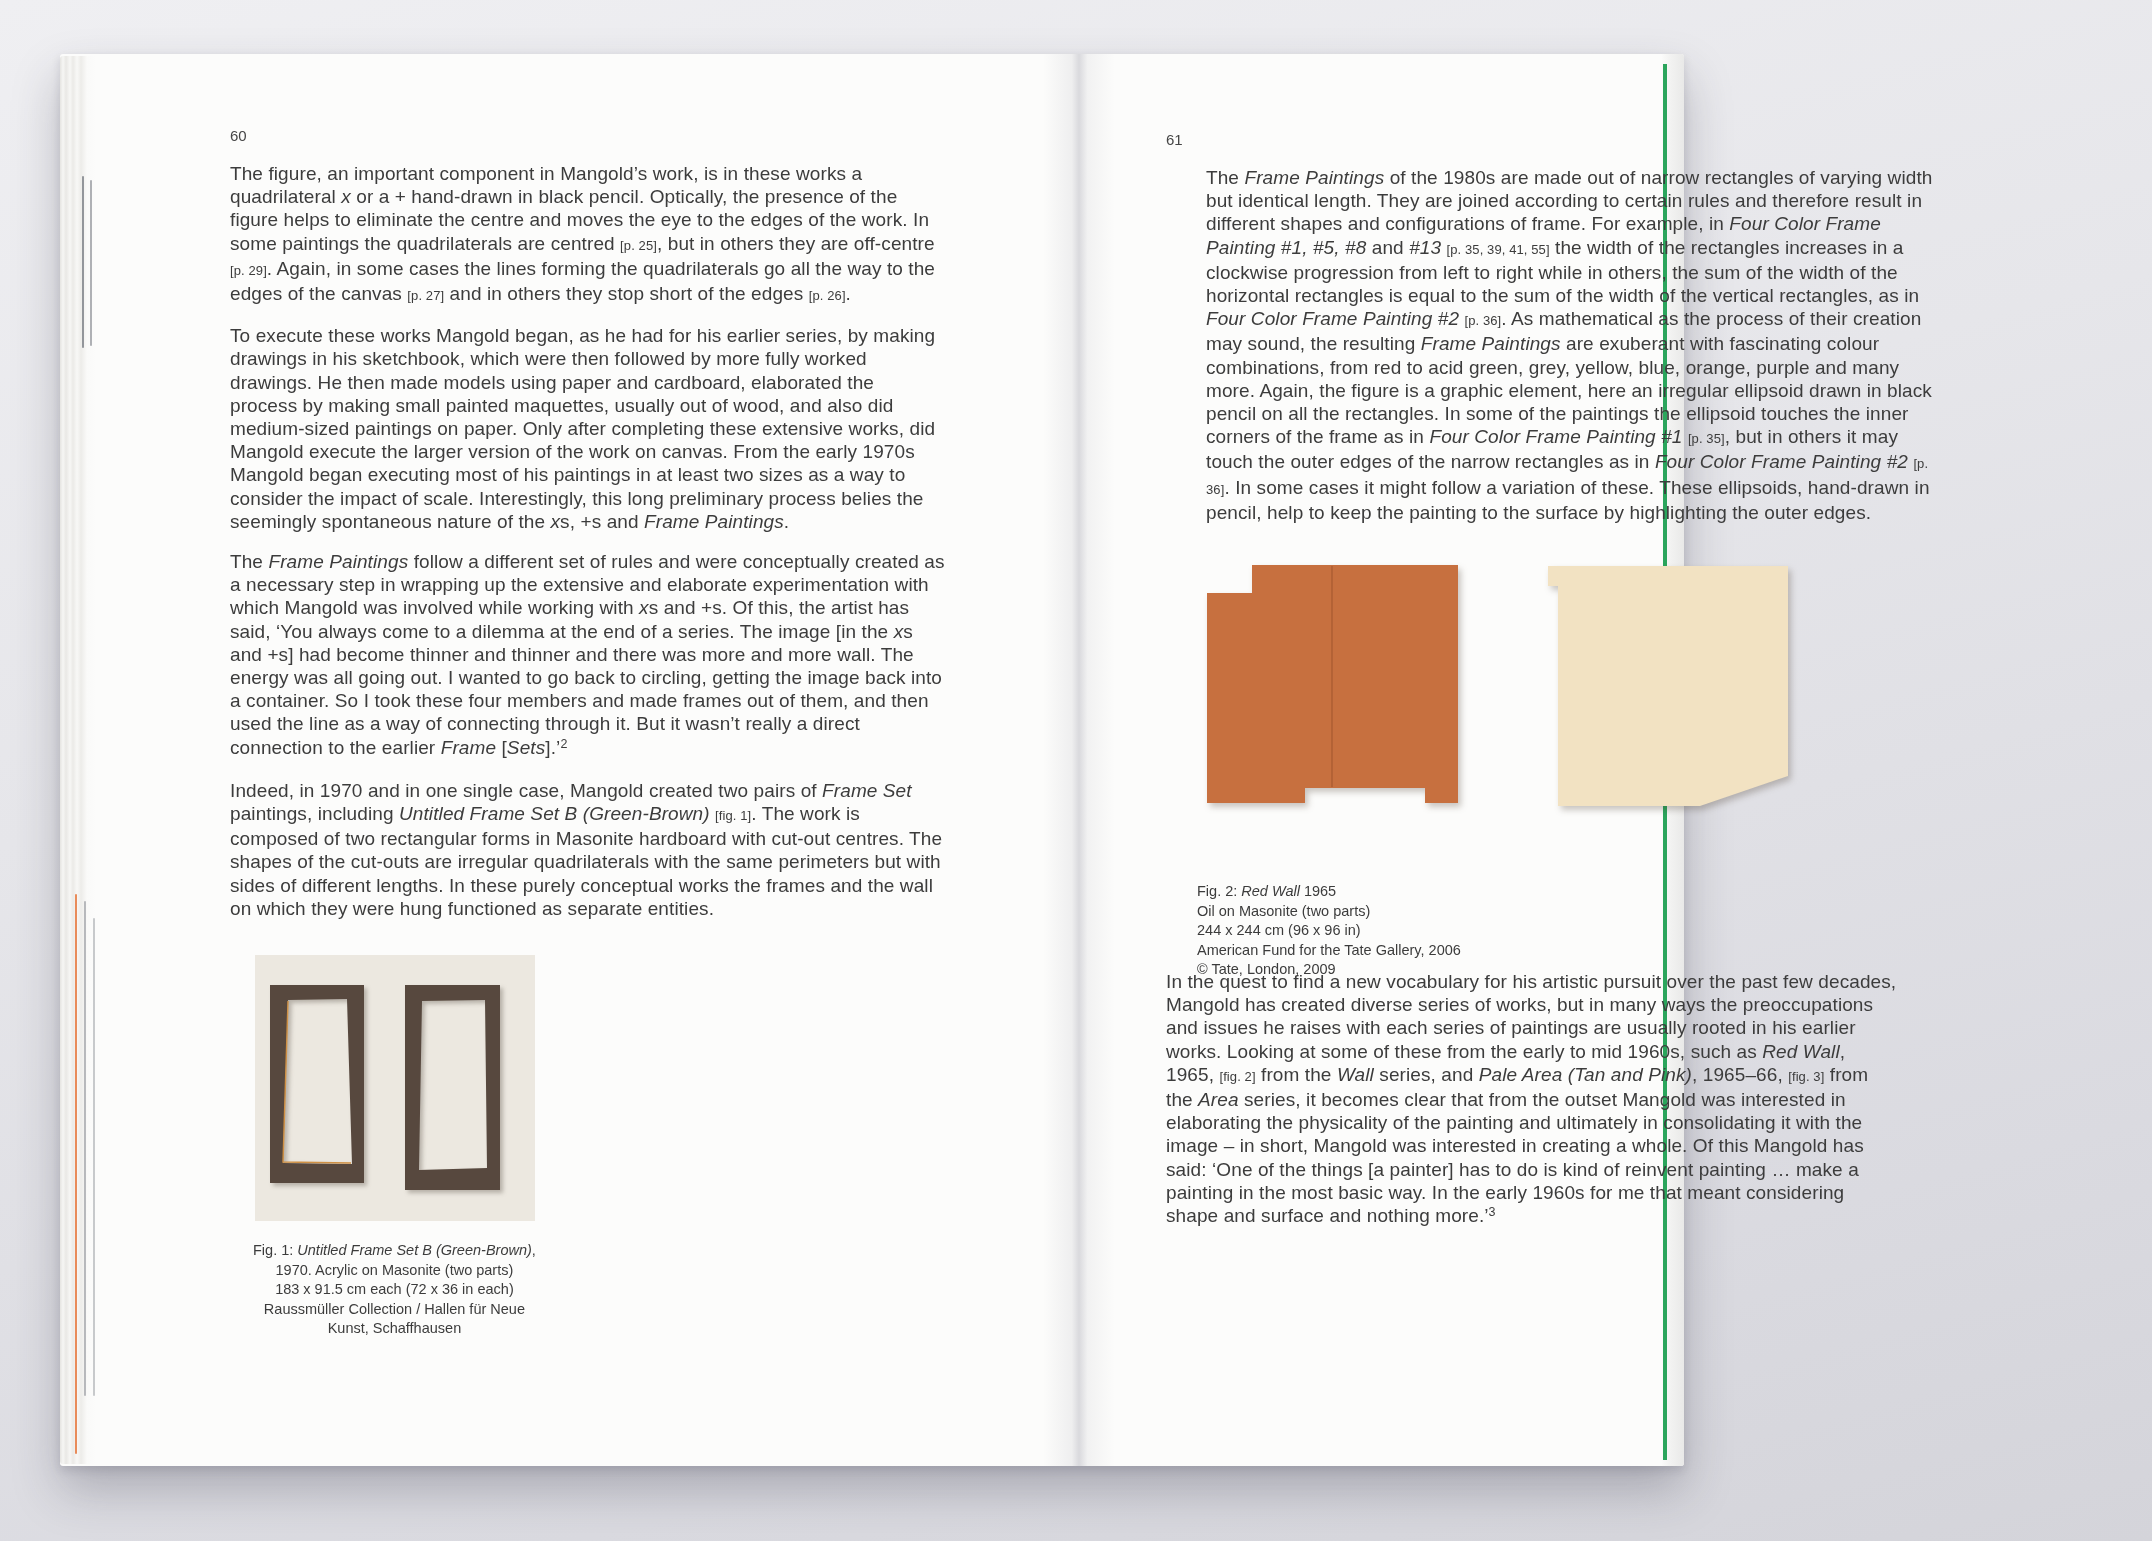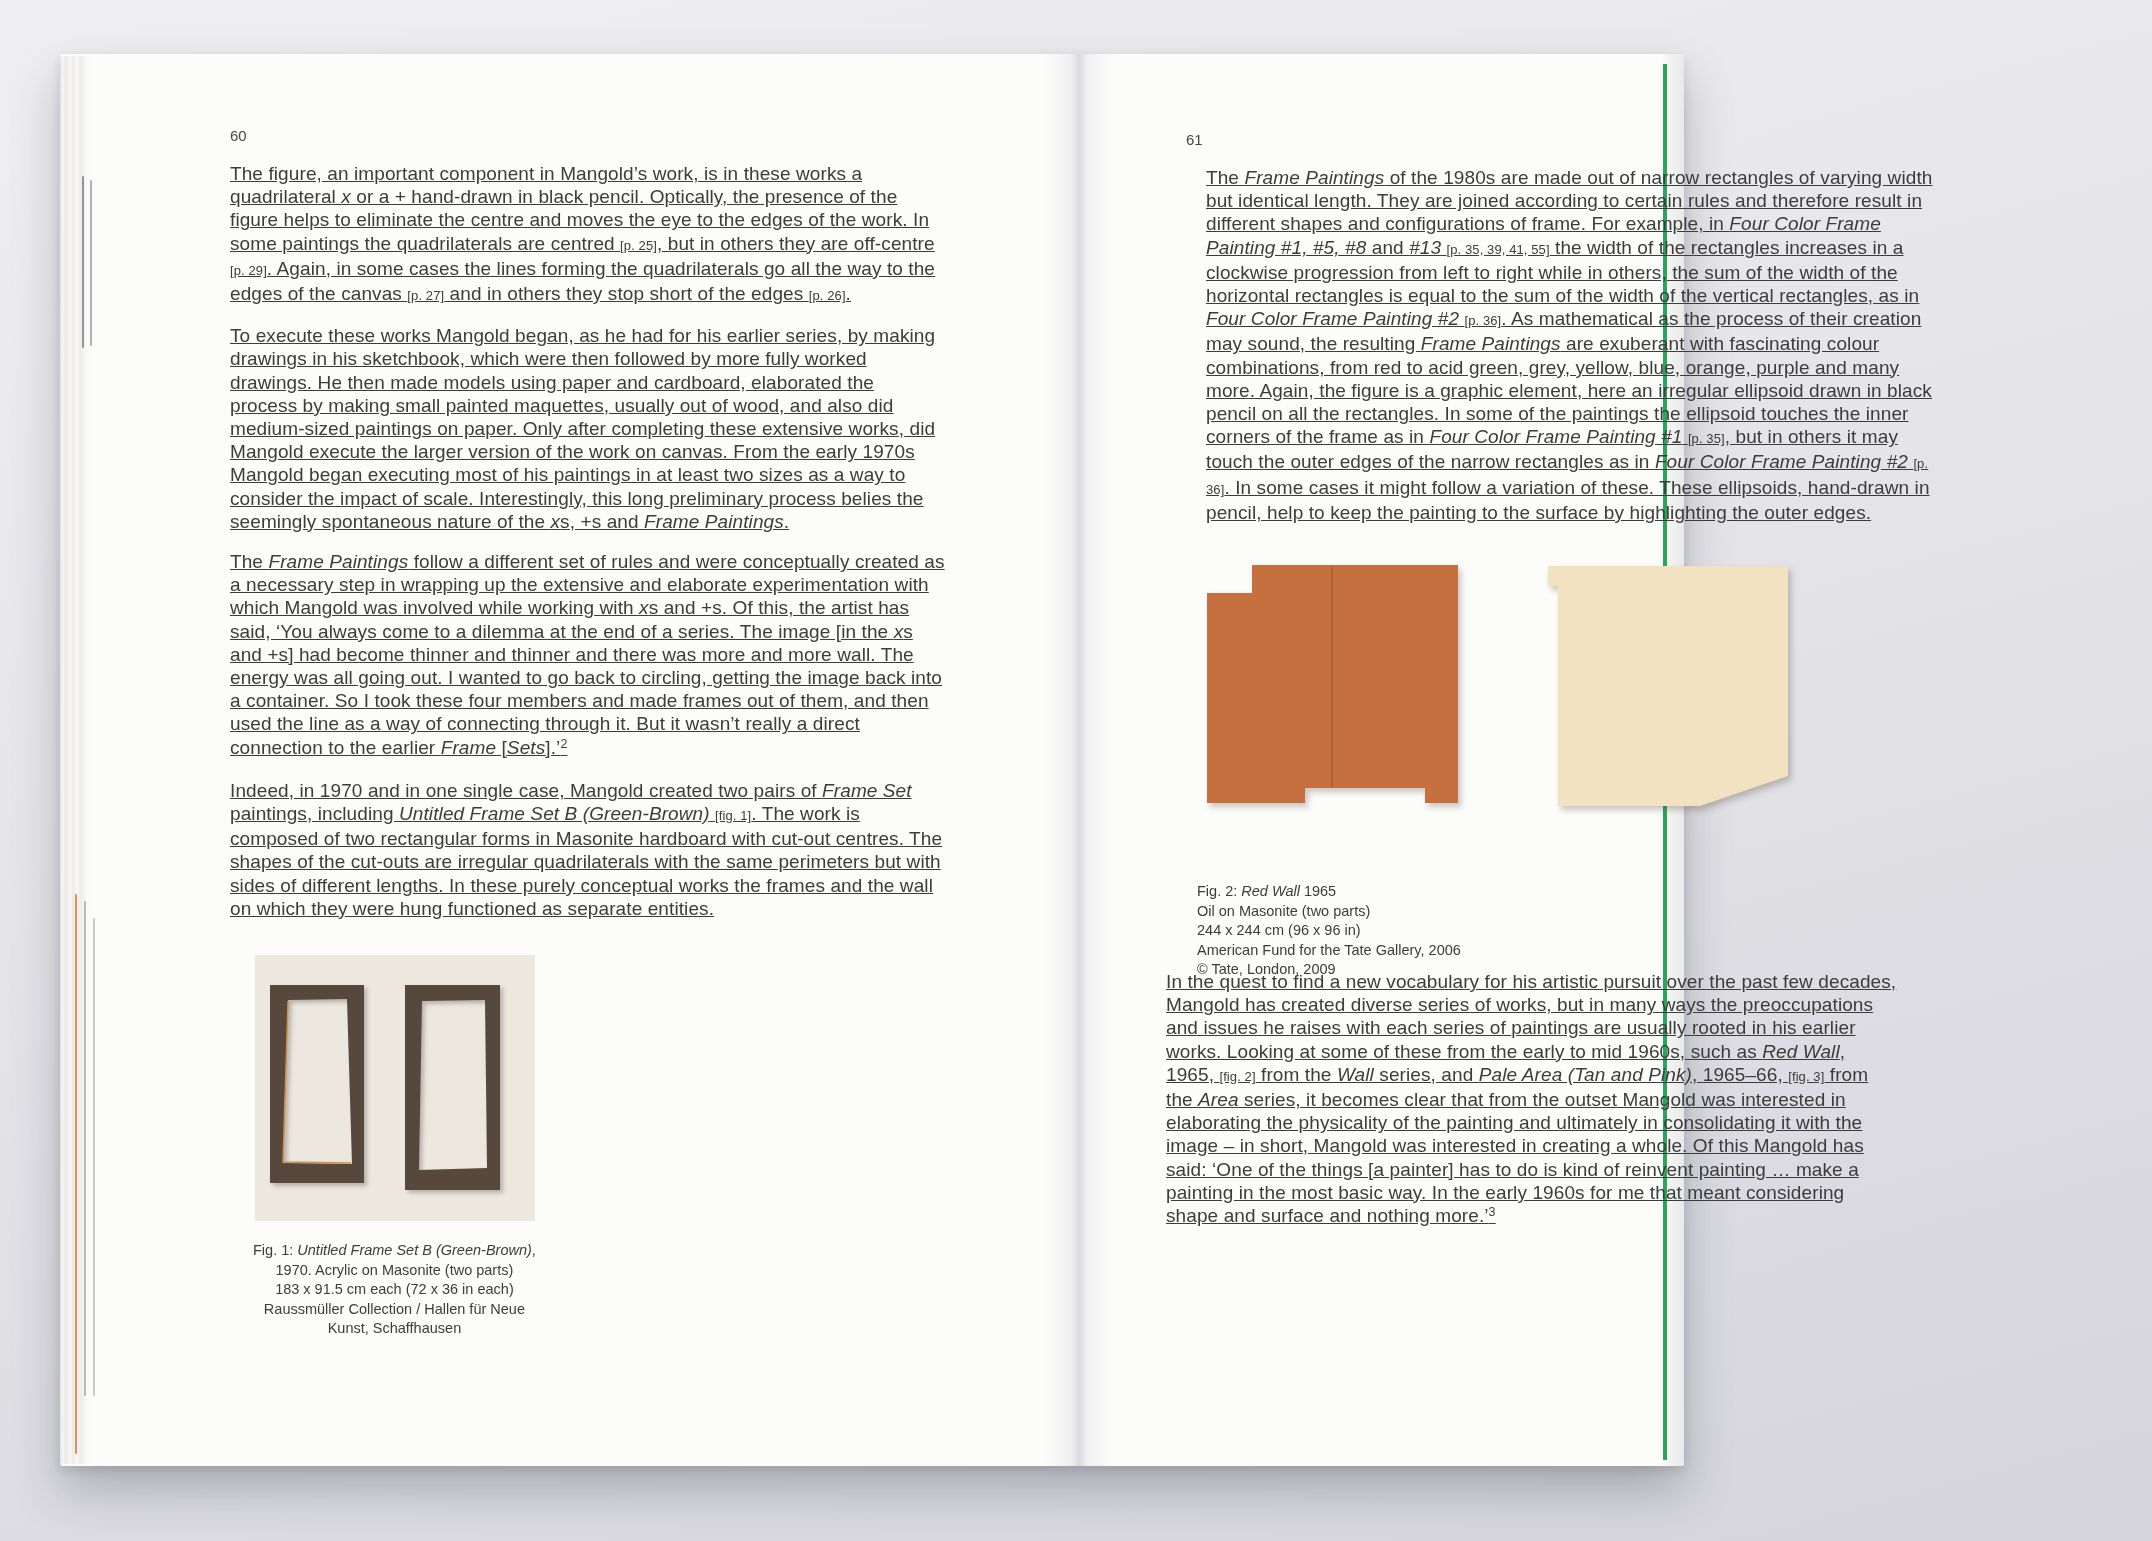--- a/index.html
+++ b/index.html
@@ -31,21 +31,21 @@
   .cover-right{
     position:absolute;right:0;top:0;width:22px;height:100%;border-radius:0 3px 3px 0;
     background:linear-gradient(90deg,#fbfbfa 0%,#f2f2f1 40%,#e9e9e8 100%);
   }
   .green-line{position:absolute;right:17px;top:10px;bottom:6px;width:4px;}
   .pagenum{position:absolute;font-size:15px;color:#454545;}
   .textcol{
     position:absolute;font-size:19px;line-height:23.2px;color:#3c3c3c;
     letter-spacing:0.1px;text-align:left;
   }
-  .textcol p.para{margin:0 0 17px 0;text-decoration:underline;}
+  .textcol p.para{margin:0 0 17px 0;}
   .caption{position:absolute;font-size:14.5px;line-height:19.5px;color:#3c3c3c;}
   .caption p.capline{margin:0;}
   .seg-i{font-style:italic;}
   .seg-r{font-size:13px;}
   .seg-s{position:relative;top:-6px;font-size:12.5px;}
   .fig{position:absolute;}
   .fig svg{display:block;}
   .shadowed{filter:drop-shadow(3px 4px 3px rgba(70,55,40,0.28));}
   .frame-shadow{filter:drop-shadow(3px 3px 2px rgba(60,50,40,0.30));}
 </style>
@@ -92,21 +92,21 @@
     <div class="caption" style="left:193px;top:1187px;text-align:center;">
         <p class="capline"><span>Fig. 1: </span><span class="seg-i">Untitled Frame Set B (Green-Brown)</span><span>,</span></p>
         <p class="capline"><span>1970. Acrylic on Masonite (two parts)</span></p>
         <p class="capline"><span>183 x 91.5 cm each (72 x 36 in each)</span></p>
         <p class="capline"><span>Raussmüller Collection / Hallen für Neue</span></p>
         <p class="capline"><span>Kunst, Schaffhausen</span></p>
       </div>
   </div>
 
   <div class="page page-right">
-    <div class="pagenum" style="left:88px;top:77px;margin-left:20px;">61</div>
+    <div class="pagenum" style="left:88px;top:77px;">61</div>
 
     <div class="textcol" style="left:88px;top:112px;width:728px;margin-left:40px;">
         <p class="para"><span>The </span><span class="seg-i">Frame Paintings</span><span> of the 1980s are made out of narrow rectangles of varying width but identical length. They are joined according to certain rules and therefore result in different shapes and configurations of frame. For example, in </span><span class="seg-i">Four Color Frame Painting #1, #5, #8</span><span> and </span><span class="seg-i">#13</span><span> </span><span class="seg-r">[p. 35, 39, 41, 55]</span><span> the width of the rectangles increases in a clockwise progression from left to right while in others, the sum of the width of the horizontal rectangles is equal to the sum of the width of the vertical rectangles, as in </span><span class="seg-i">Four Color Frame Painting #2</span><span> </span><span class="seg-r">[p. 36]</span><span>. As mathematical as the process of their creation may sound, the resulting </span><span class="seg-i">Frame Paintings</span><span> are exuberant with fascinating colour combinations, from red to acid green, grey, yellow, blue, orange, purple and many more. Again, the figure is a graphic element, here an irregular ellipsoid drawn in black pencil on all the rectangles. In some of the paintings the ellipsoid touches the inner corners of the frame as in </span><span class="seg-i">Four Color Frame Painting #1</span><span> </span><span class="seg-r">[p. 35]</span><span>, but in others it may touch the outer edges of the narrow rectangles as in </span><span class="seg-i">Four Color Frame Painting #2</span><span> </span><span class="seg-r">[p. 36]</span><span>. In some cases it might follow a variation of these. These ellipsoids, hand-drawn in pencil, help to keep the painting to the surface by highlighting the outer edges.</span></p>
       </div>
 
     <div class="fig" style="left:129px;top:511px;">
       <svg width="251" height="238" viewBox="0 0 251 238" class="shadowed">
         <path d="M0,28 H45 V0 H251 V238 H218 V223 H98 V238 H0 Z" fill="#c7703f"></path>
         <line x1="125" y1="1" x2="125" y2="222" stroke-width="1.4" opacity="0.45" stroke="#8a4523"></line>
       </svg>

